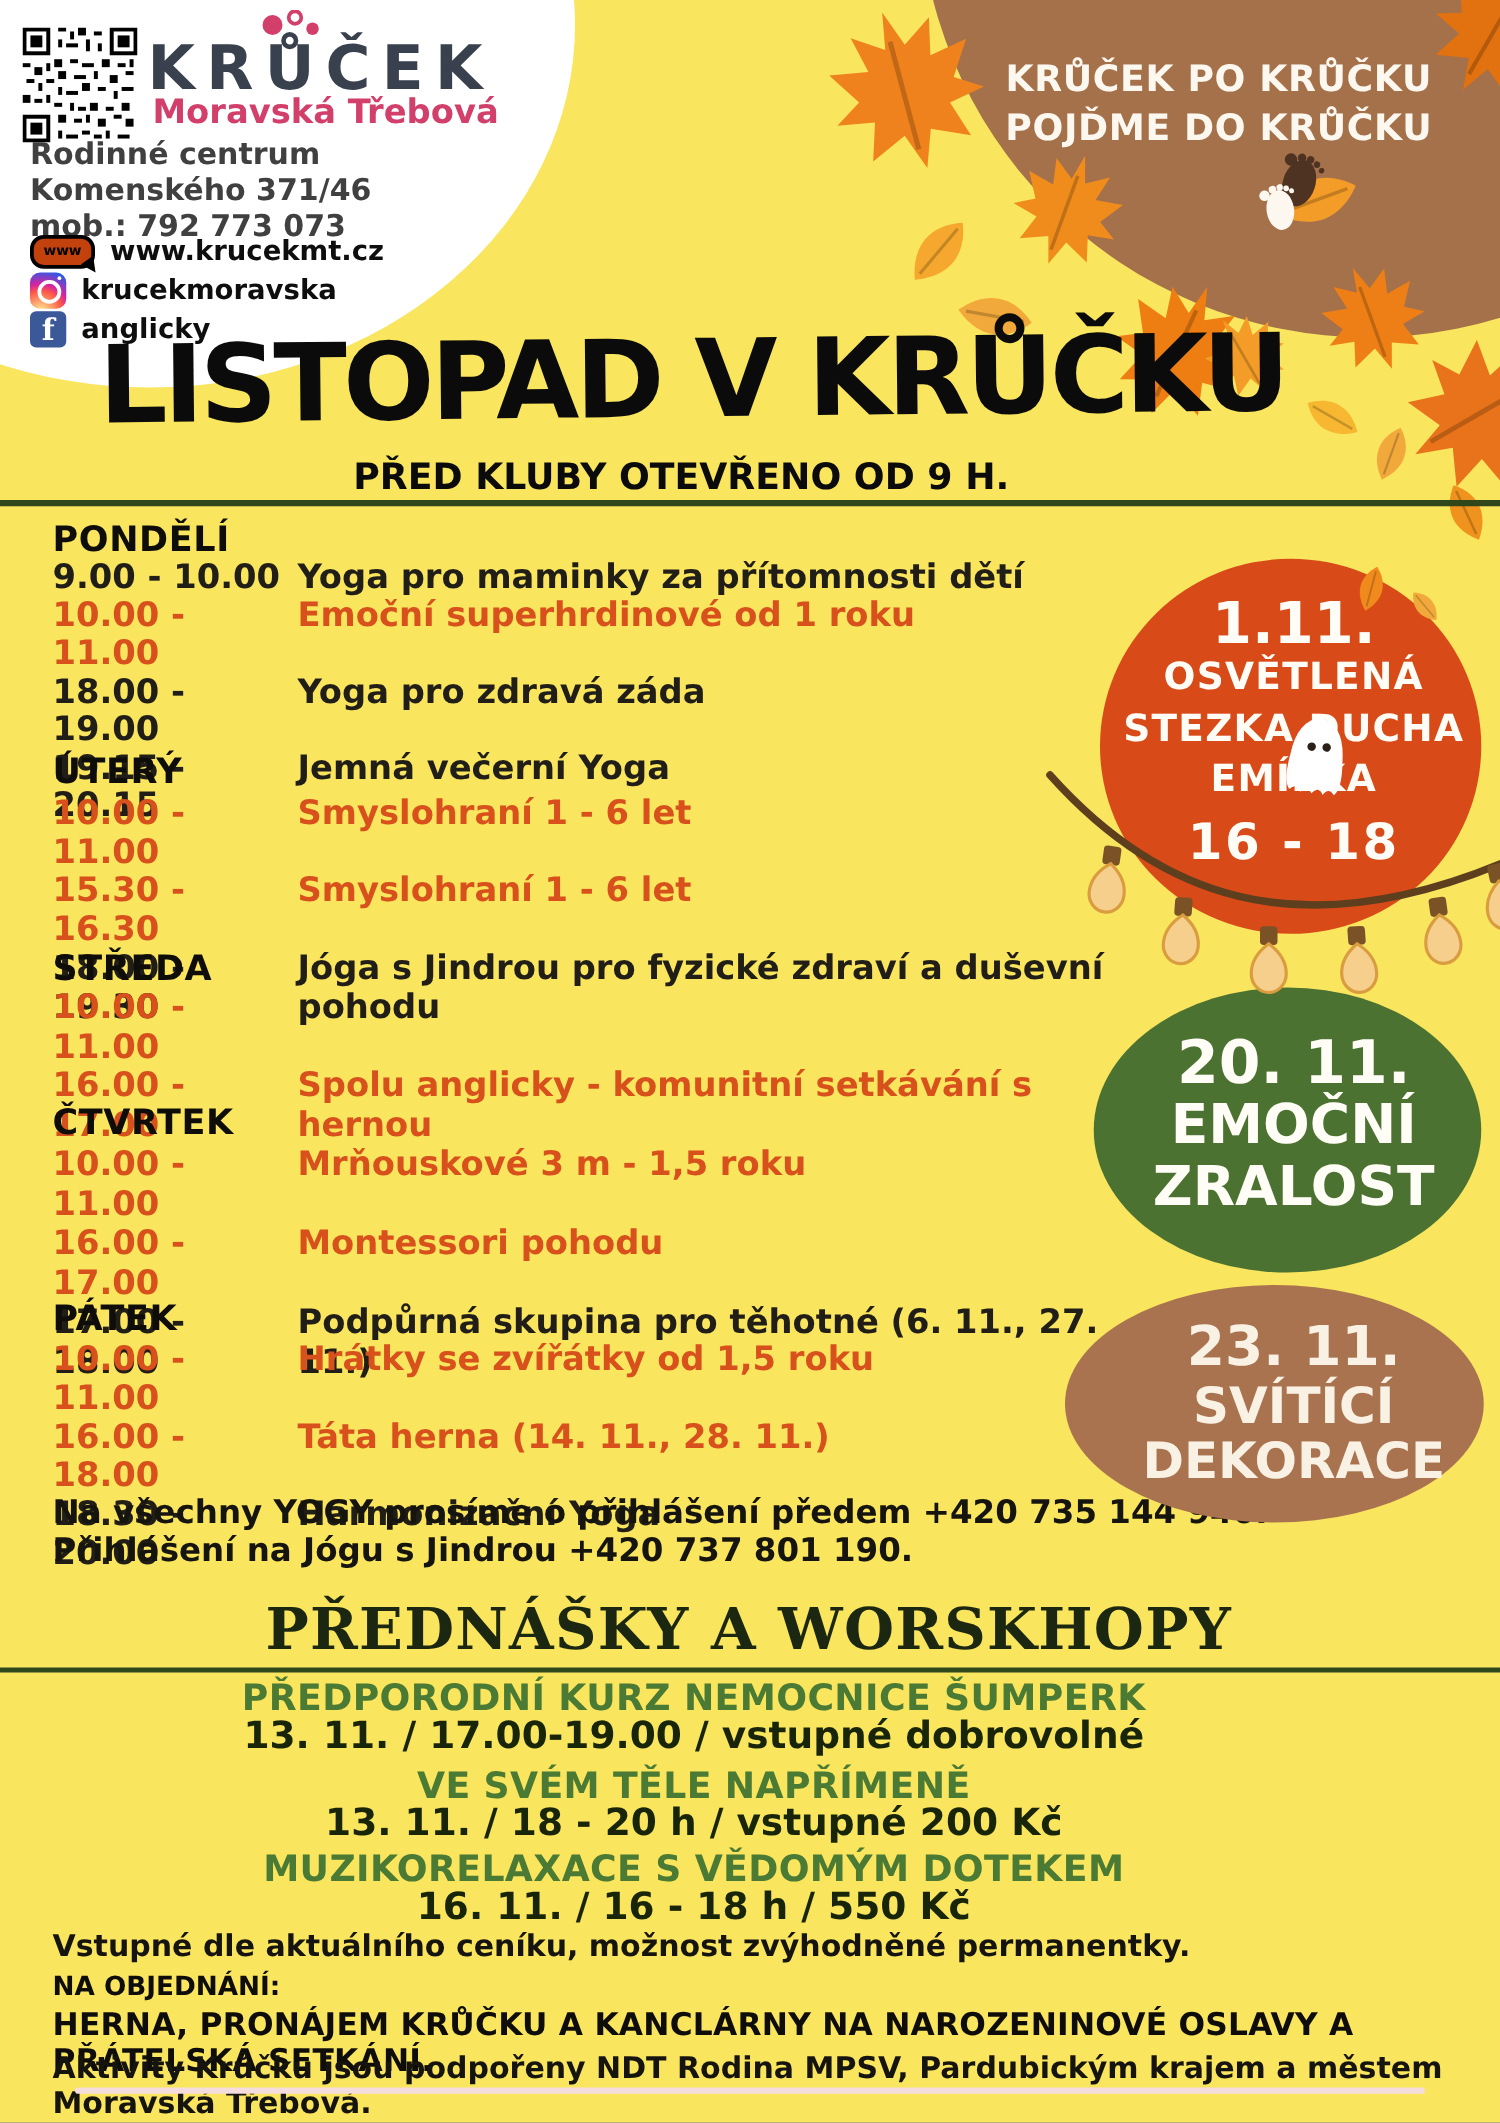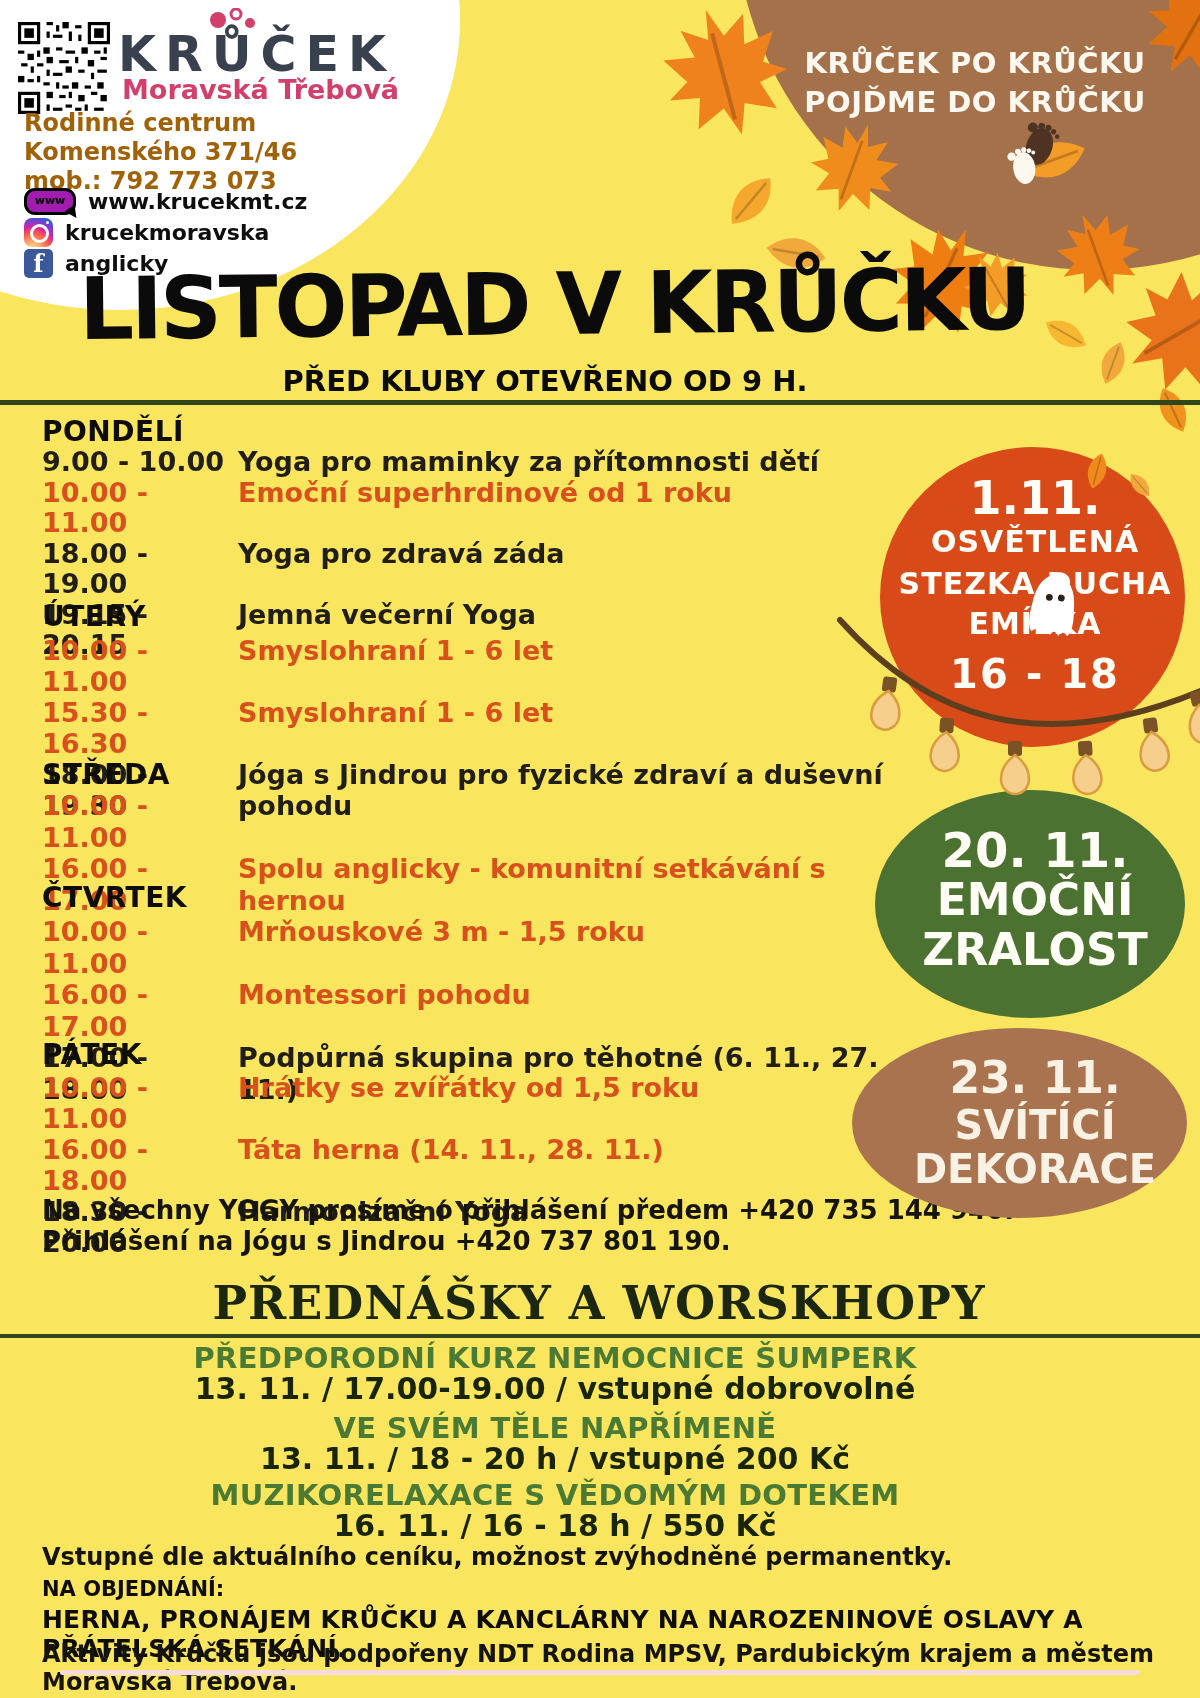--- a/index.html
+++ b/index.html
@@ -26,28 +26,28 @@
   .white-blob{left:-220px;top:-270px;width:680px;height:580px;border-radius:50%;background:#FFFFFF;z-index:1;}
   .brown-circle{left:735px;top:-450px;width:720px;height:720px;border-radius:50%;background:var(--brown-top);z-index:1;}
   .slogan{left:790px;top:44px;width:370px;text-align:center;z-index:2;color:#FDF8EF;font-weight:bold;font-size:29px;line-height:39px;letter-spacing:.5px;}
   .leaf{position:absolute;z-index:2;}
   svg.deco{position:absolute;overflow:visible;}
   
   .qr{left:18px;top:22px;width:92px;height:92px;z-index:3;}
   .logo-title{left:118px;top:26px;z-index:3;color:var(--navy);font-size:49px;font-weight:bold;letter-spacing:9px;}
   .logo-dots{left:208px;top:8px;z-index:4;width:60px;height:24px;}
   .logo-sub{left:122px;top:74px;z-index:3;color:var(--pink);font-size:27px;font-weight:bold;}
-  .contact{left:24px;top:108px;z-index:3;color:#a16207;font-weight:bold;}
+  .contact{left:24px;top:108px;z-index:3;color:#404040;font-weight:bold;}
   .contact .l1{font-size:24px;line-height:30px;}
   .contact .l2{font-size:24px;line-height:29px;}
   .contact .l3{font-size:24px;line-height:28px;}
   .socials{left:24px;top:186px;z-index:3;}
   .soc-row{display:flex;align-items:center;height:30px;margin-bottom:1px;}
   .soc-row .txt{margin-left:12px;font-size:22px;font-weight:bold;color:#0E0E0E;}
-  .www-pill{width:46px;height:21px;border:3px solid #000;border-radius:11px;background:#a21caf;
+  .www-pill{width:46px;height:21px;border:3px solid #000;border-radius:11px;background:#c2410c;
             font-size:11px;font-weight:bold;color:#000;text-align:center;line-height:20px;position:relative;}
   .www-pill .cursor{position:absolute;right:-6px;bottom:-7px;width:0;height:0;
        border-left:6px solid transparent;border-right:6px solid transparent;border-top:12px solid #000;transform:rotate(-35deg);}
   .ig-icon{width:29px;height:29px;border-radius:8px;position:relative;
      background:radial-gradient(circle at 30% 110%,#fdf497 0%,#fd5949 45%,#d6249f 60%,#285AEB 90%);}
   .ig-icon:before{content:"";position:absolute;left:6px;top:6px;width:13px;height:13px;border:3px solid #fff;border-radius:50%;}
   .ig-icon:after{content:"";position:absolute;right:4px;top:3px;width:3px;height:3px;background:#fff;border-radius:50%;}
   .fb-icon{width:29px;height:29px;border-radius:5px;background:#3b5998;color:#fff;font-weight:bold;
      font-size:24px;text-align:center;line-height:30px;font-family:"DejaVu Serif",serif;}
   

